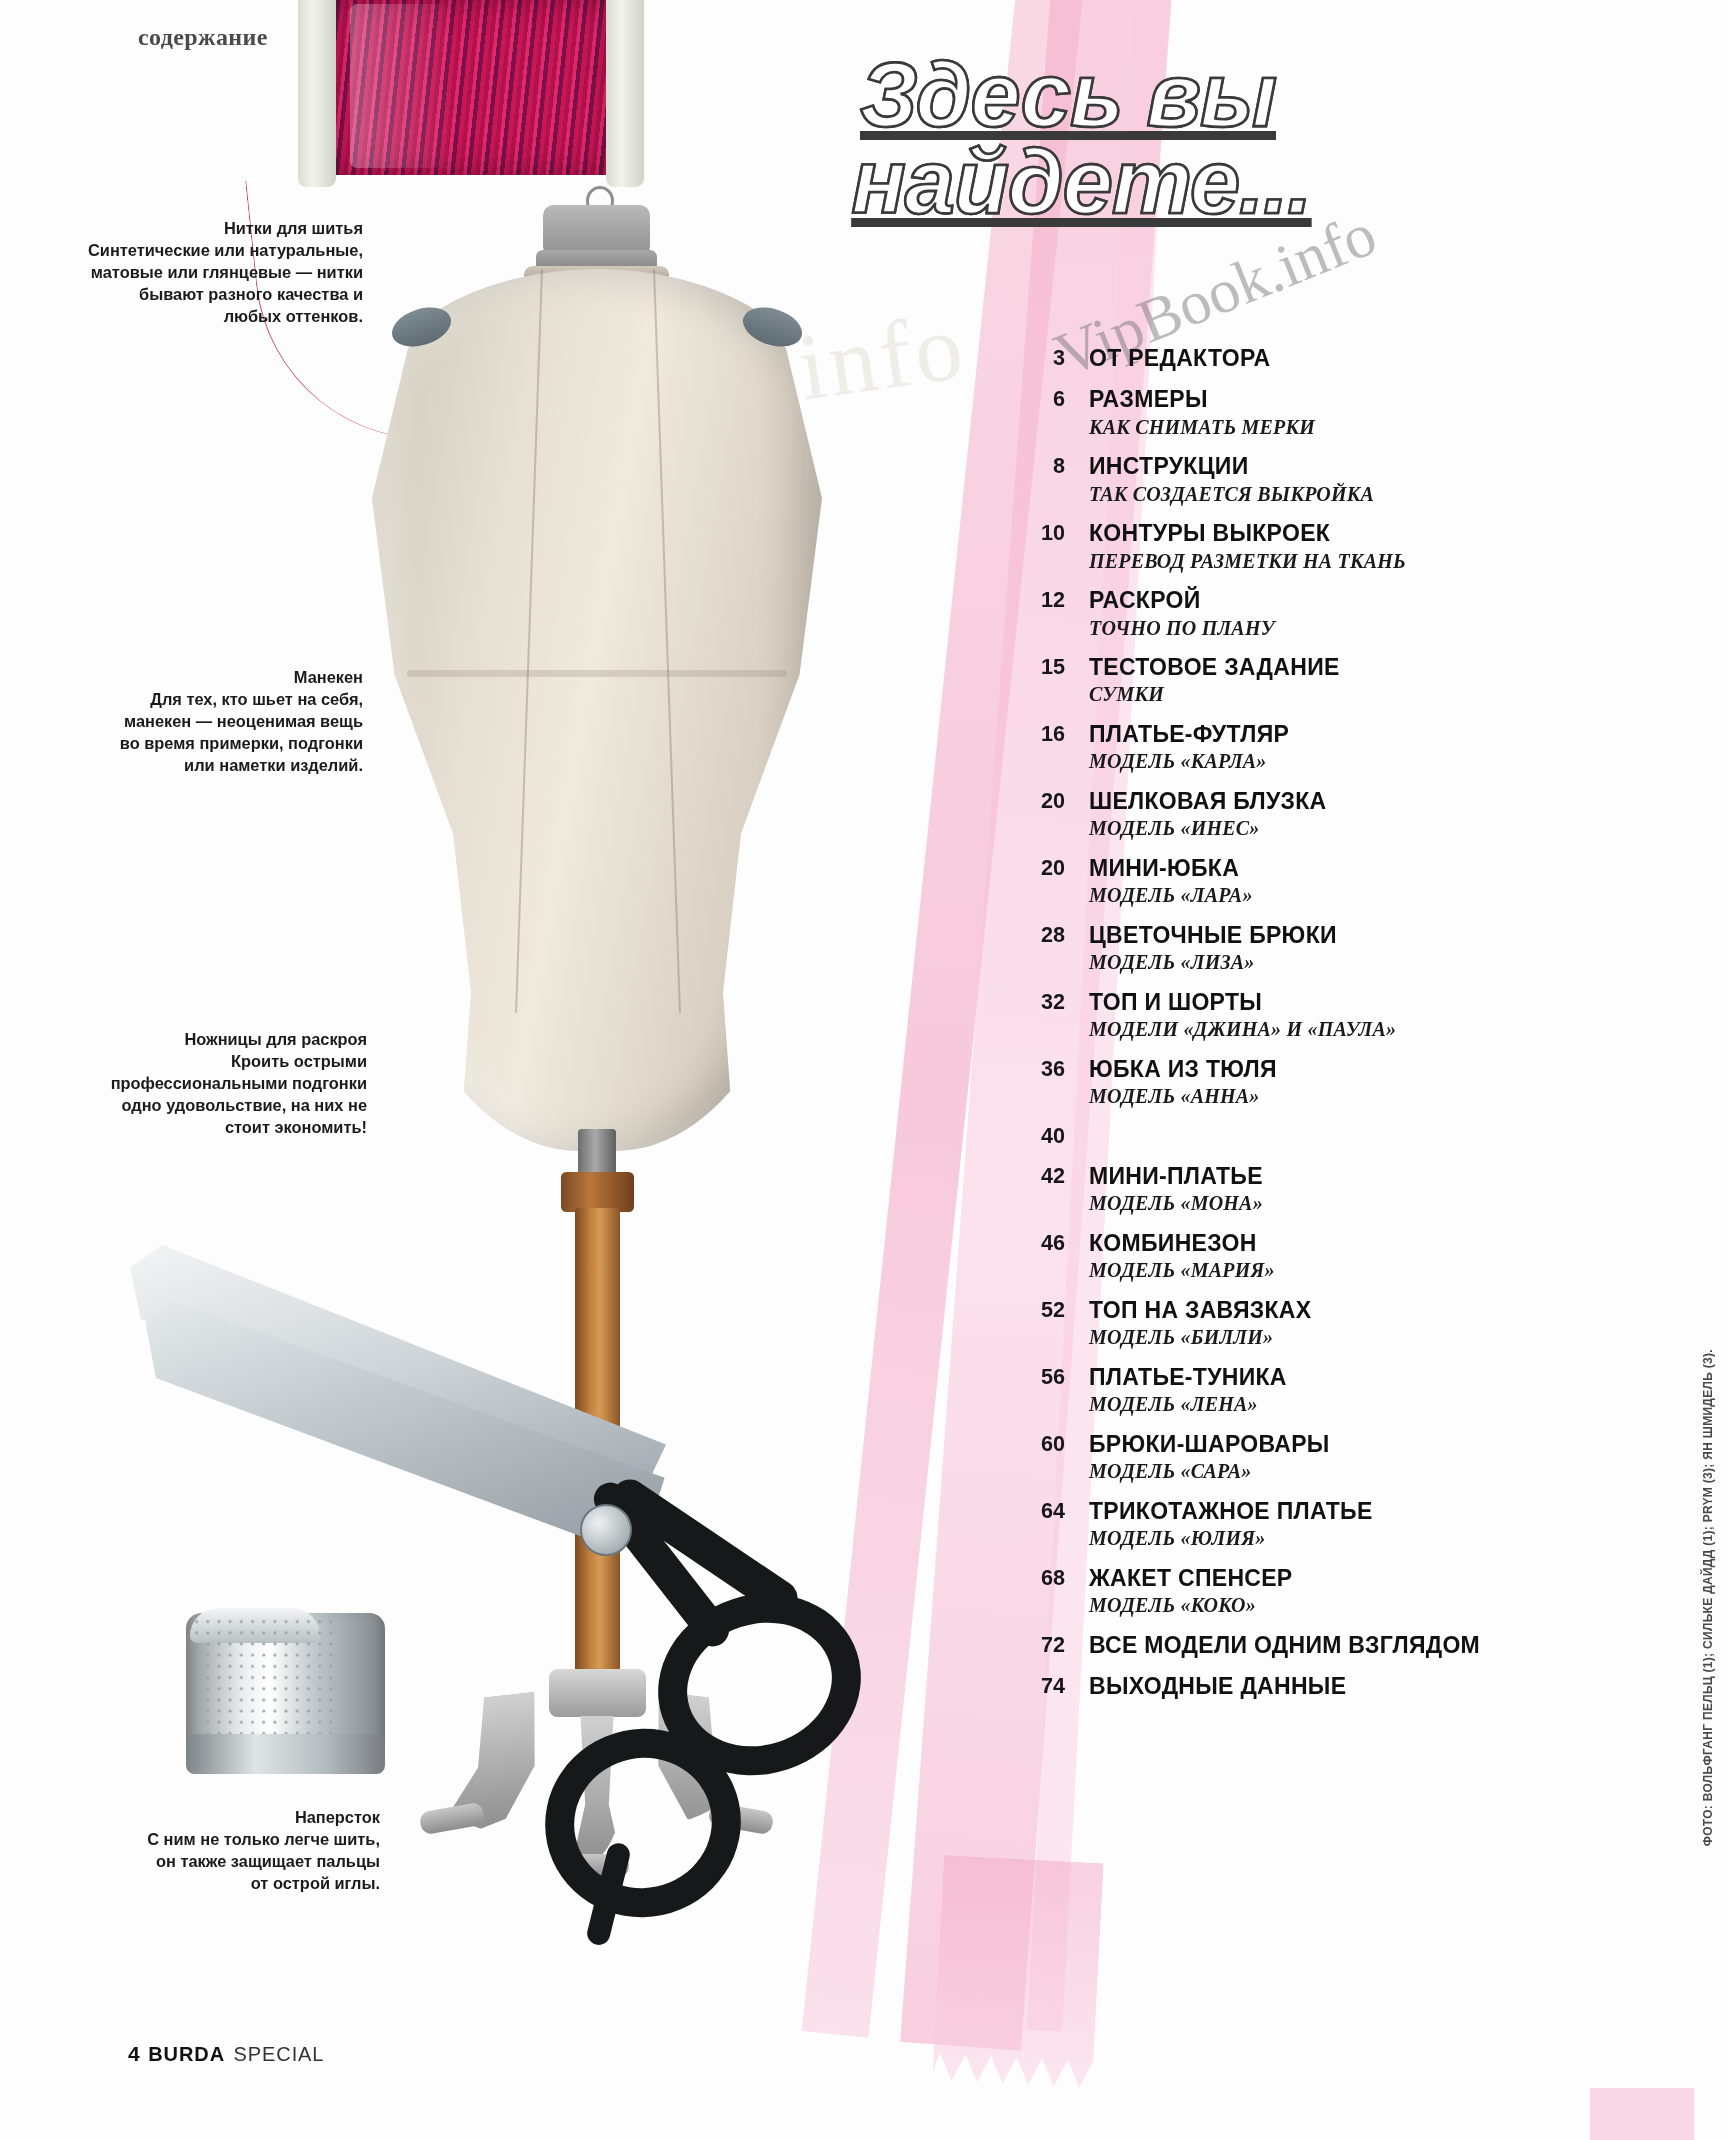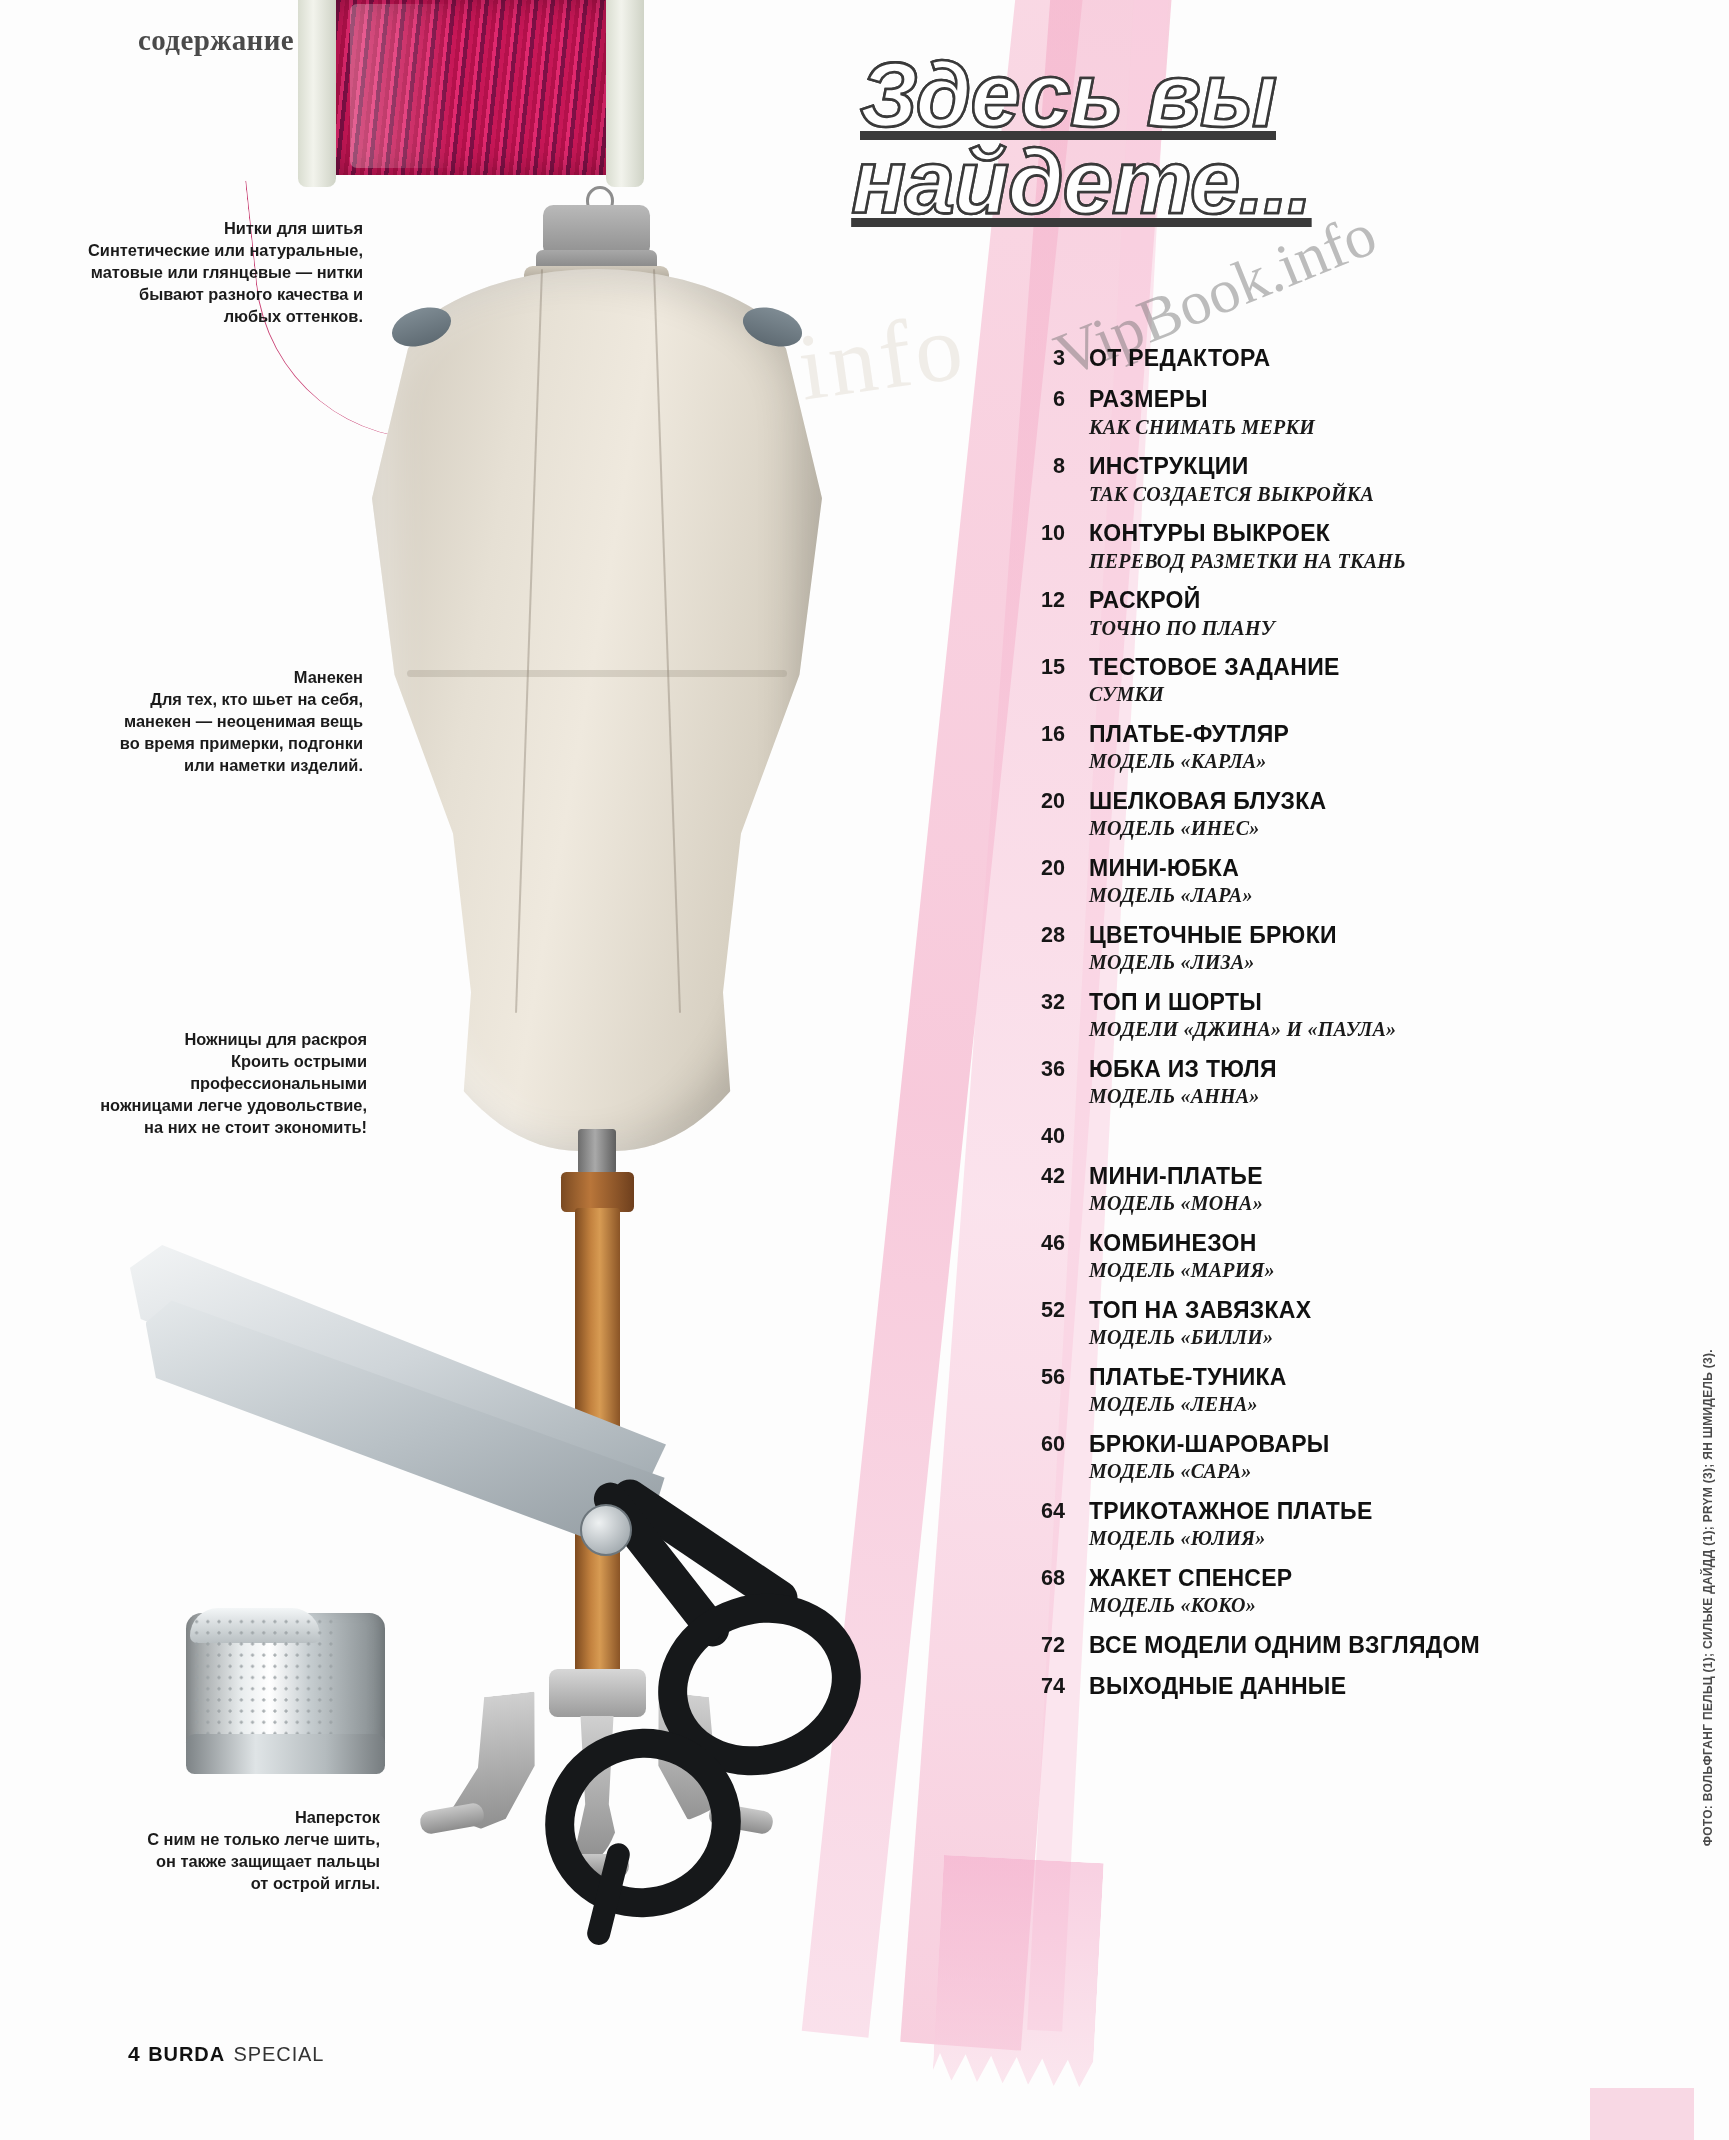--- a/index.html
+++ b/index.html
@@ -22,21 +22,21 @@
     background:#f9cee0;opacity:.5;}
   .ribbon-bottom{position:absolute;left:938px;top:1859px;width:160px;height:225px;
     background:linear-gradient(180deg,#f4accb,#f9d3e2);opacity:.55;transform:rotate(3deg);
     clip-path:polygon(0 0,100% 0,100% 88%,92% 100%,84% 88%,76% 100%,68% 88%,60% 100%,52% 88%,44% 100%,36% 88%,28% 100%,20% 88%,12% 100%,4% 88%,0 96%);}
   .ribbon-corner{position:absolute;right:35px;bottom:0px;width:104px;height:52px;background:#f3b3cc;opacity:.5;}
 
   
   .soderzhanie{
     position:absolute;left:138px;top:24px;
     font-family:"Liberation Serif", serif;
-    font-size:29px;font-weight:700;color:#3b3b3b;letter-spacing:0.4px;
+    font-size:24px;font-weight:700;color:#3b3b3b;letter-spacing:0.4px;
     opacity:.92;
   }
   .hero{
     position:absolute;left:860px;top:52px;width:657px;
     font-family:"Liberation Sans", sans-serif;
     font-weight:700;font-style:italic;
     font-size:90px;line-height:.97;
     color:#ffffff;
     -webkit-text-stroke:2.6px #3a3a3a;
     text-shadow:0 0 0 #333;
@@ -278,21 +278,21 @@
     <div class="cap-body">Синтетические или натуральные, матовые или глянцевые — нитки бывают разного качества и любых оттенков.</div>
   </div>
 
   <div class="caption cap-manikin">
     <div class="cap-title">Манекен</div>
     <div class="cap-body">Для тех, кто шьет на себя, манекен — неоценимая вещь во время примерки, подгонки или наметки изделий.</div>
   </div>
 
   <div class="caption cap-scissors">
     <div class="cap-title">Ножницы для раскроя</div>
-    <div class="cap-body">Кроить острыми профессиональными ножницами легче удовольствие, на них не стоит экономить!</div>
+    <div class="cap-body">Кроить острыми профессиональными подгонки одно удовольствие, на них не стоит экономить!</div>
   </div>
 
   <div class="caption cap-thimble">
     <div class="cap-title">Наперсток</div>
     <div class="cap-body">С ним не только легче шить, он также защищает пальцы от острой иглы.</div>
   </div>
 
   <div class="toc" id="toc-list">
       <div class="toc-row">
         <div class="toc-page">3</div>

